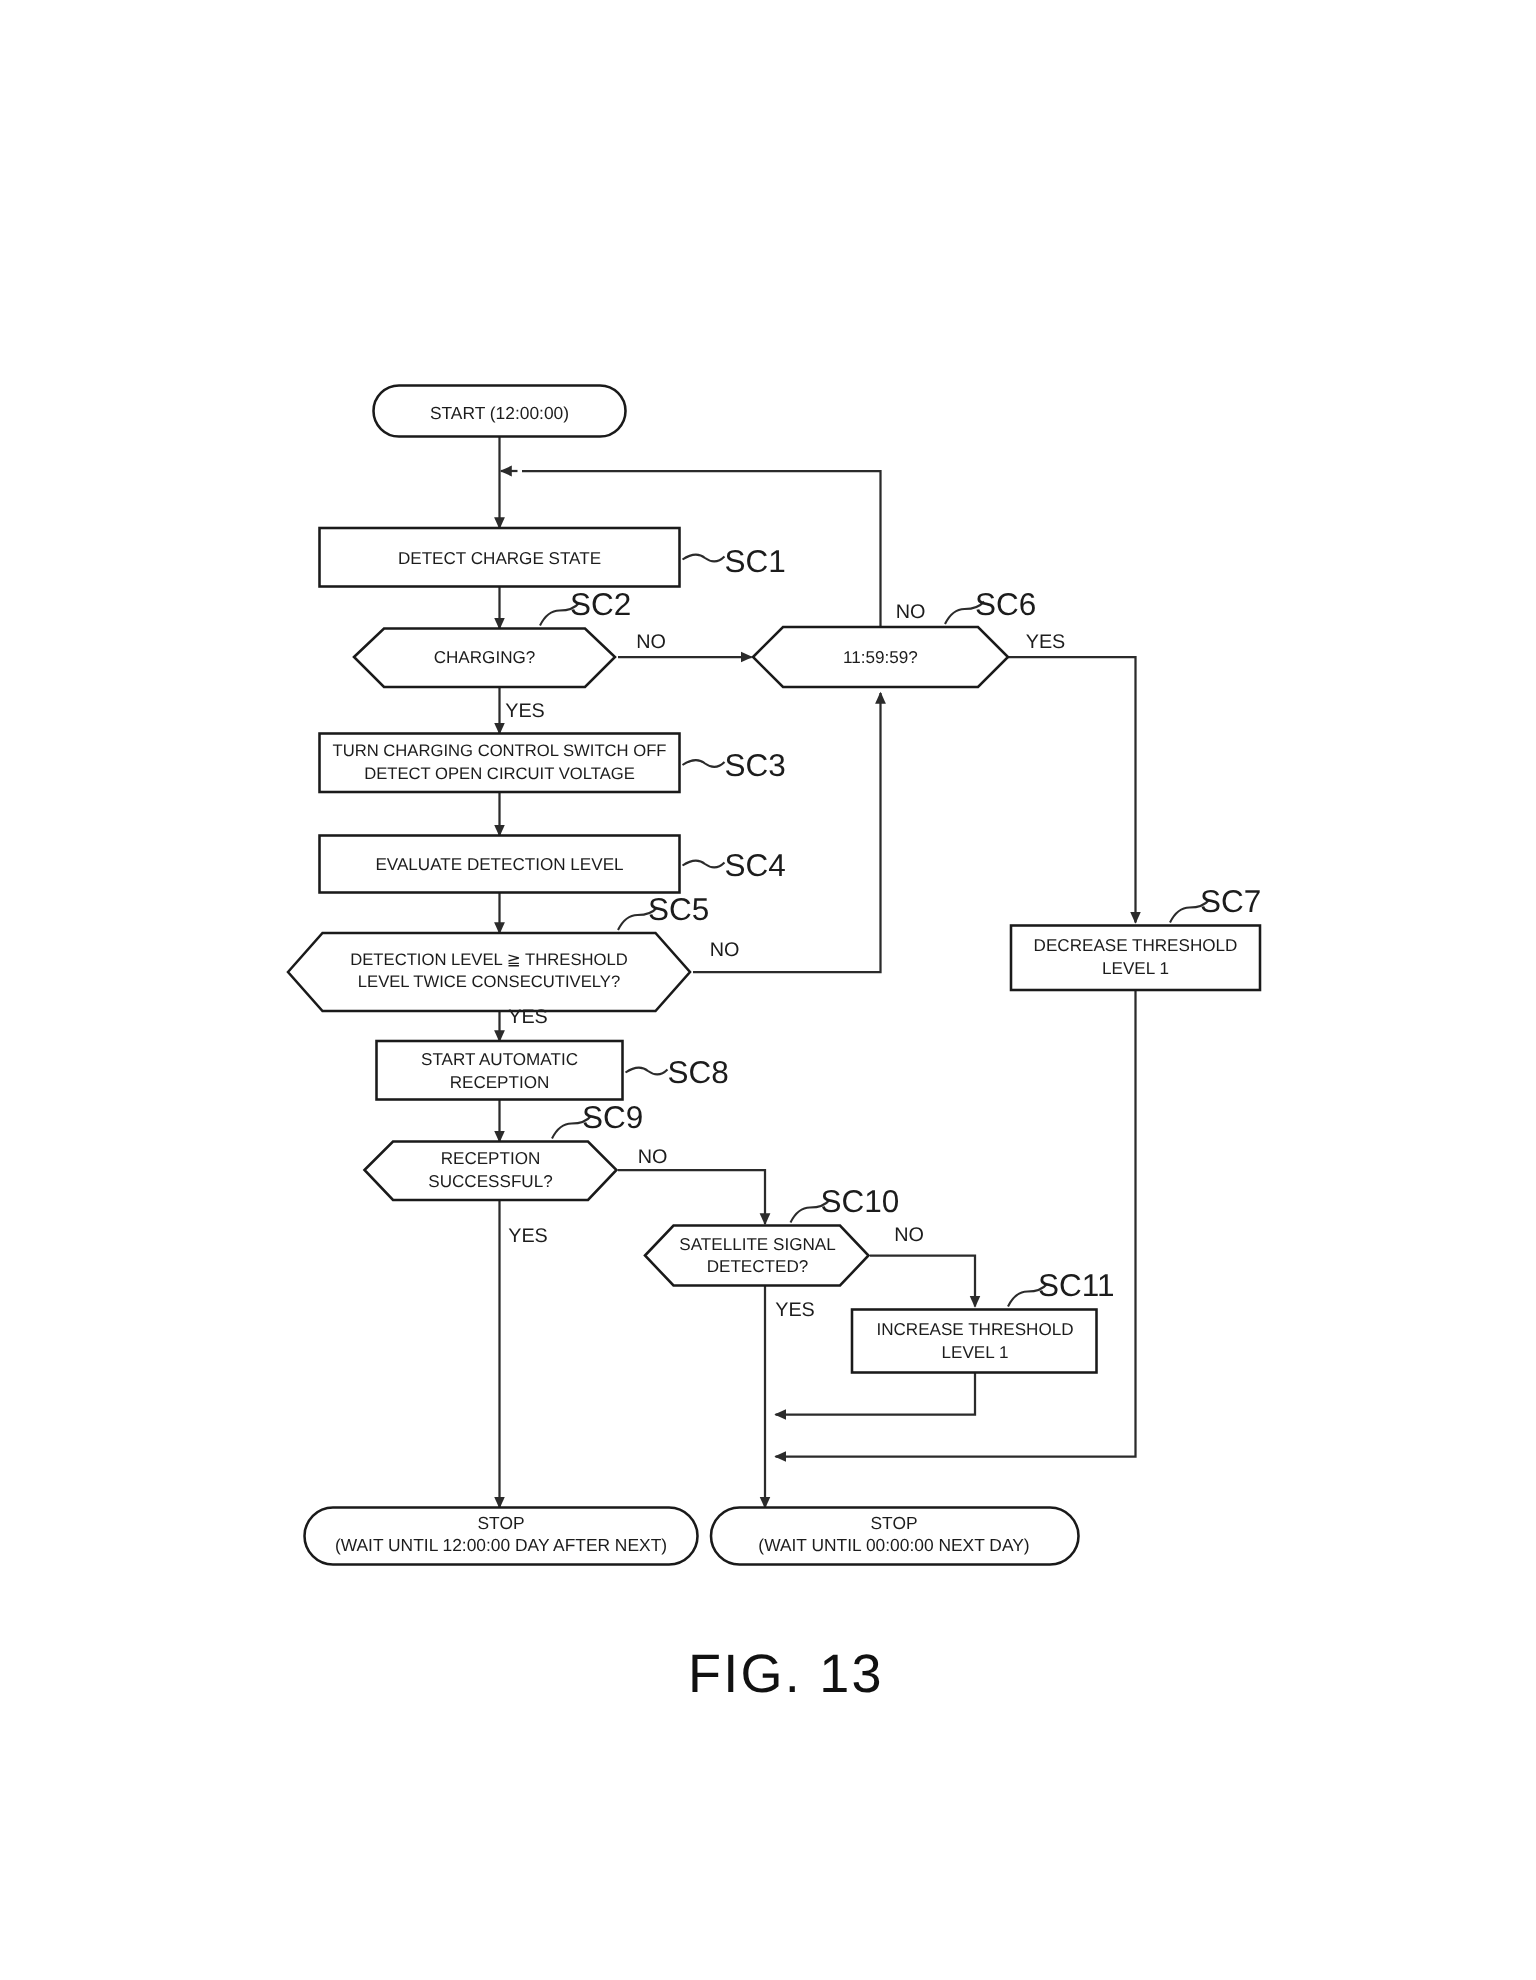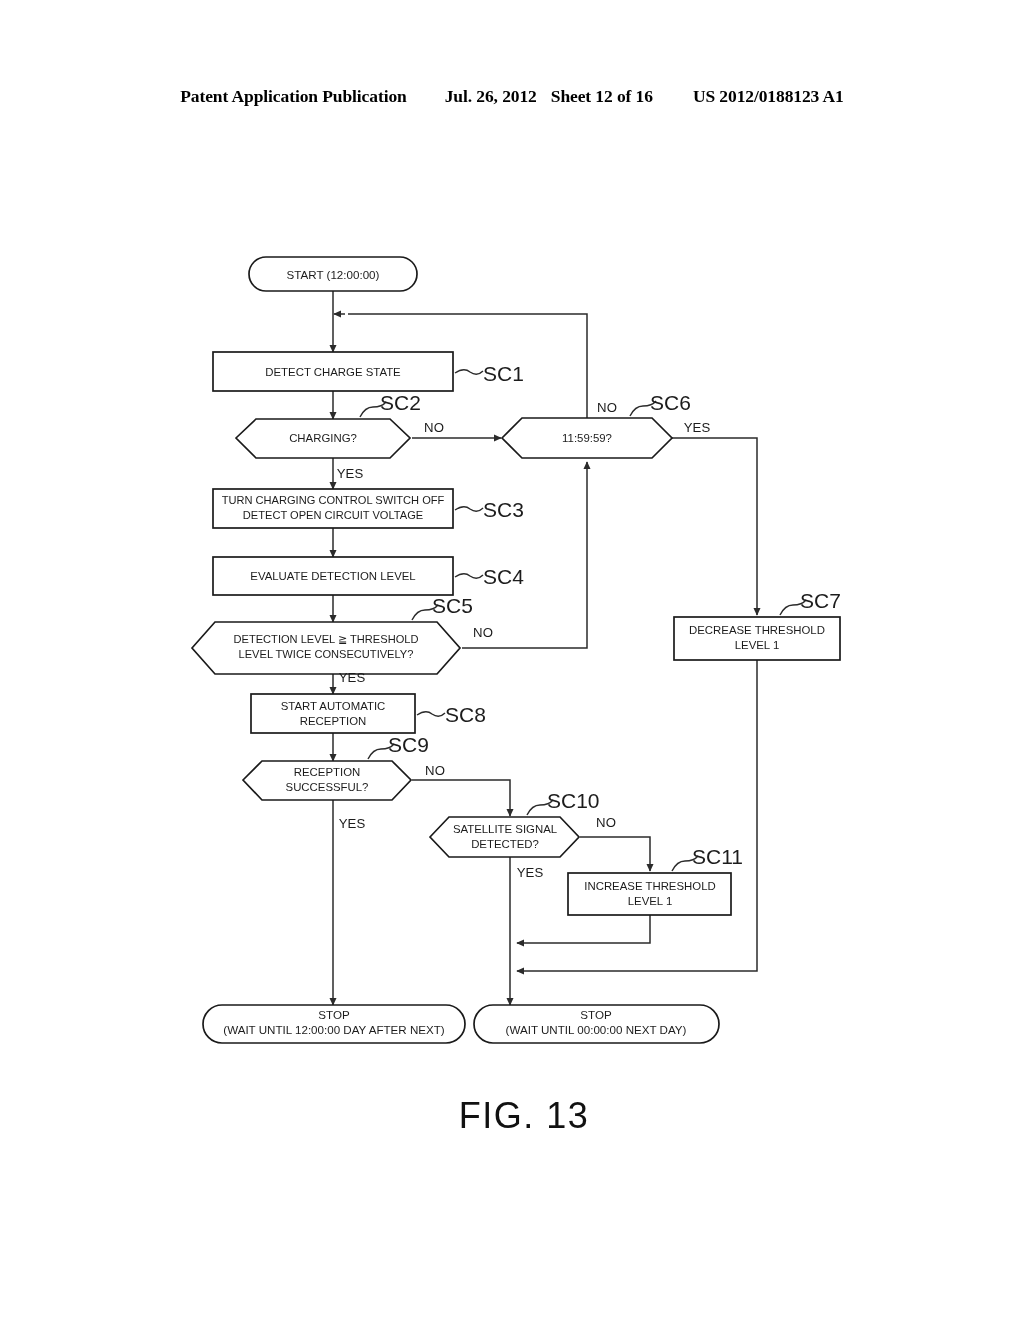--- a/index.html
+++ b/index.html
@@ -82,29 +82,20 @@
     font-size: 36px;
     letter-spacing: 1.5px;
     color: #111;
   }
 </style>
 </head>
 <body>
 
 <div id="page">
 
-  <div class="hdr">
-    <span>Patent Application Publication</span>
-    <span class="gap-a"></span>
-    <span>Jul. 26, 2012</span>
-    <span class="gap-b"></span>
-    <span>Sheet 12 of 16</span>
-    <span class="gap-c"></span>
-    <span>US 2012/0188123 A1</span>
-  </div>
 
   <svg class="flow" viewBox="0 0 1024 1320">
     <defs>
       <marker id="ah" markerWidth="9" markerHeight="9" refX="7.2" refY="4.5" orient="auto" markerUnits="userSpaceOnUse">
         <path d="M0,0.9 L8,4.5 L0,8.1 z" fill="#2b2b2b"></path>
       </marker>
       <marker id="ahl" markerWidth="9" markerHeight="9" refX="7.2" refY="4.5" orient="auto" markerUnits="userSpaceOnUse">
         <path d="M0,0.9 L8,4.5 L0,8.1 z" fill="#2b2b2b"></path>
       </marker>
     </defs>

